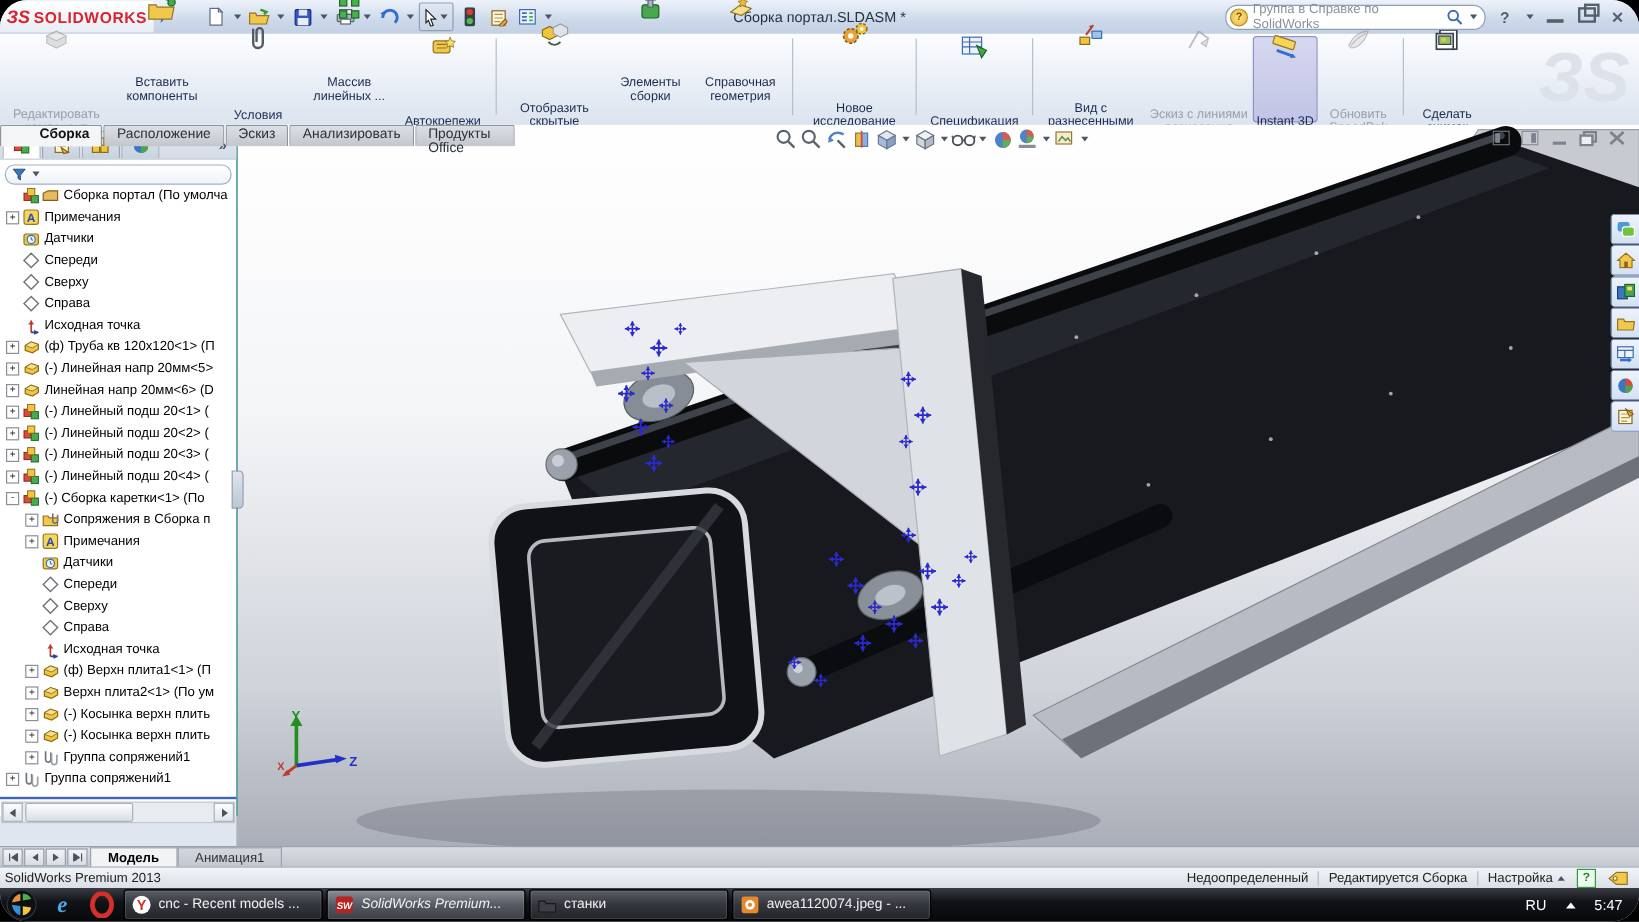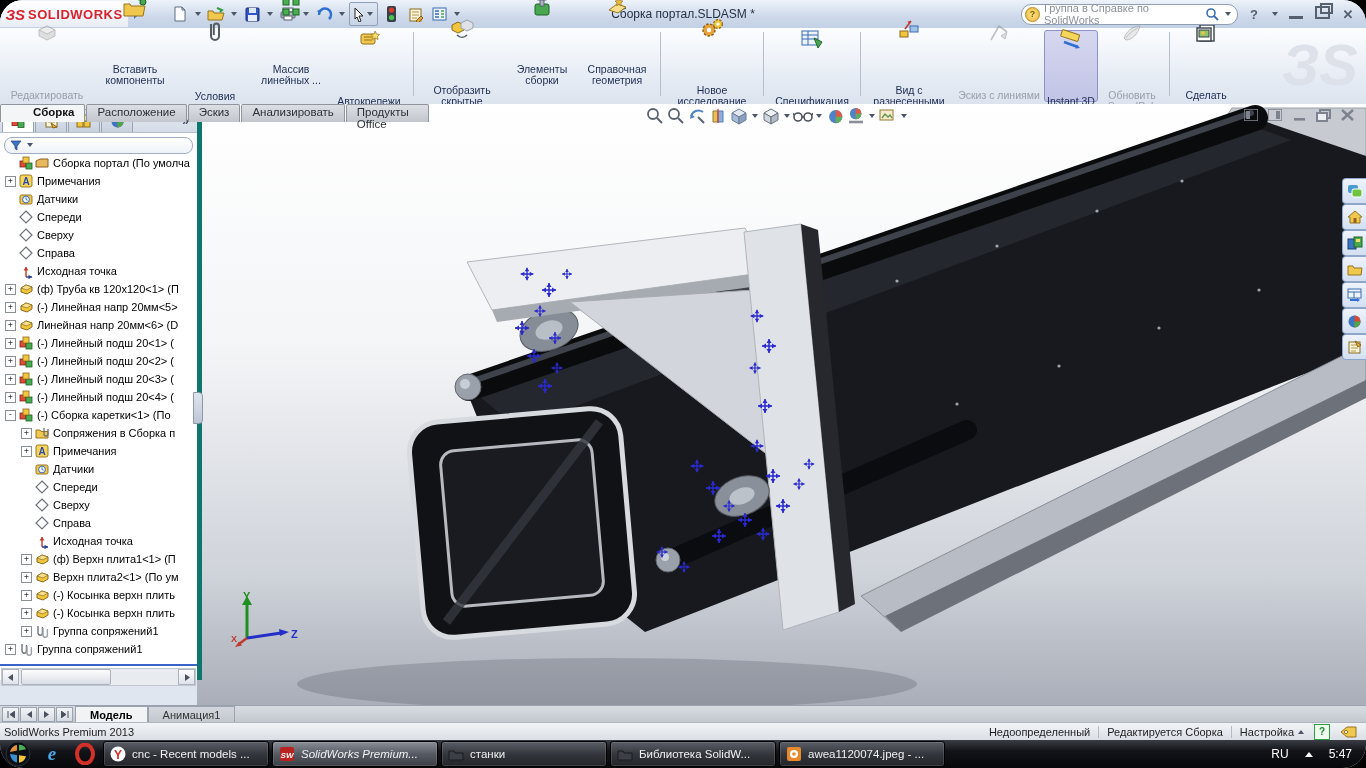--- a/index.html
+++ b/index.html
@@ -52,21 +52,21 @@
   .hud{position:absolute;left:448px;top:2px;display:flex;align-items:center;gap:1px;}
   .hudi{width:20px;height:20px;display:flex;align-items:center;justify-content:center;opacity:.9;}
   .docctrl{position:absolute;left:1046px;top:4px;display:flex;gap:8px;align-items:center;}
   .dbtn{width:16px;height:14px;display:flex;align-items:center;justify-content:center;}
   .taskpane{position:absolute;right:0;top:74px;display:flex;flex-direction:column;}
   .tpt{width:23px;height:24px;background:linear-gradient(#eef3fb,#d3e0f2);border:1px solid #8fa6c8;border-right:none;
     border-radius:4px 0 0 4px;margin-bottom:0px;display:flex;align-items:center;justify-content:center;}
   .triad{position:absolute;left:34px;top:486px;}
   
   .fmpanel{position:absolute;left:0;top:104px;width:197px;height:576px;background:#fff;
-    border-right:5px solid #0f766e;z-index:4;}
+    border-right:1px solid #0f766e;z-index:4;}
   .fm-tabs{height:26px;background:linear-gradient(#e7ecf3,#d4dce7);display:flex;align-items:flex-end;padding:2px 2px 0;border-bottom:1px solid #b7c0cc;}
   .fmt{width:30px;height:22px;border:1px solid #9aa5b2;border-bottom:none;border-radius:3px 3px 0 0;
     background:linear-gradient(#dfe5ee,#c8d2df);display:flex;align-items:center;justify-content:center;margin-right:1px;}
   .fmt.on{background:#fff;}
   .fm-chevron{margin-left:auto;color:#44506a;font-weight:bold;font-size:12px;padding:0 6px 4px 0;}
   .fm-filter{height:20px;display:flex;align-items:center;padding:2px 4px;}
   .fpill{flex:1;height:15px;border:1px solid #9fb0c4;border-radius:8px;background:linear-gradient(#fff,#eef2f7);display:flex;align-items:center;padding:0 5px;gap:3px;}
   .fm-tree{position:absolute;top:50px;left:0;right:0;height:508px;overflow:hidden;}
   .trow{height:18px;display:flex;align-items:center;white-space:nowrap;overflow:hidden;}
   .exp{width:9px;height:9px;border:1px solid #8a8f96;background:#fff;font-size:8px;line-height:8px;text-align:center;color:#333;margin-right:3px;flex:none;font-family:"DejaVu Sans Mono",monospace;}
@@ -996,28 +996,20 @@
     <div class="tbbtn">
         <span class="tico">
           <svg width="16" height="13">
             <path d="M1,3 L6,3 L7,5 L15,5 L15,12 L1,12 Z" fill="#3c3f46" stroke="#181a1e"></path>
           </svg>
         </span>
         <span>станки</span>
       </div>
     <div class="tbbtn">
         <span class="tico">
-          <svg width="16" height="13">
-            <path d="M1,3 L6,3 L7,5 L15,5 L15,12 L1,12 Z" fill="#3c3f46" stroke="#181a1e"></path>
-          </svg>
-        </span>
-        <span>Библиотека SolidW...</span>
-      </div>
-    <div class="tbbtn">
-        <span class="tico">
           <svg width="16" height="16">
             <rect x="1" y="1" width="14" height="14" rx="2" fill="#e8882c"></rect>
             <circle cx="8" cy="8" r="4" fill="#fff"></circle>
             <circle cx="8" cy="8" r="1.8" fill="#e8882c"></circle>
           </svg>
         </span>
         <span>awea1120074.jpeg - ...</span>
       </div>
     <div class="tray">
       <span>RU</span>

